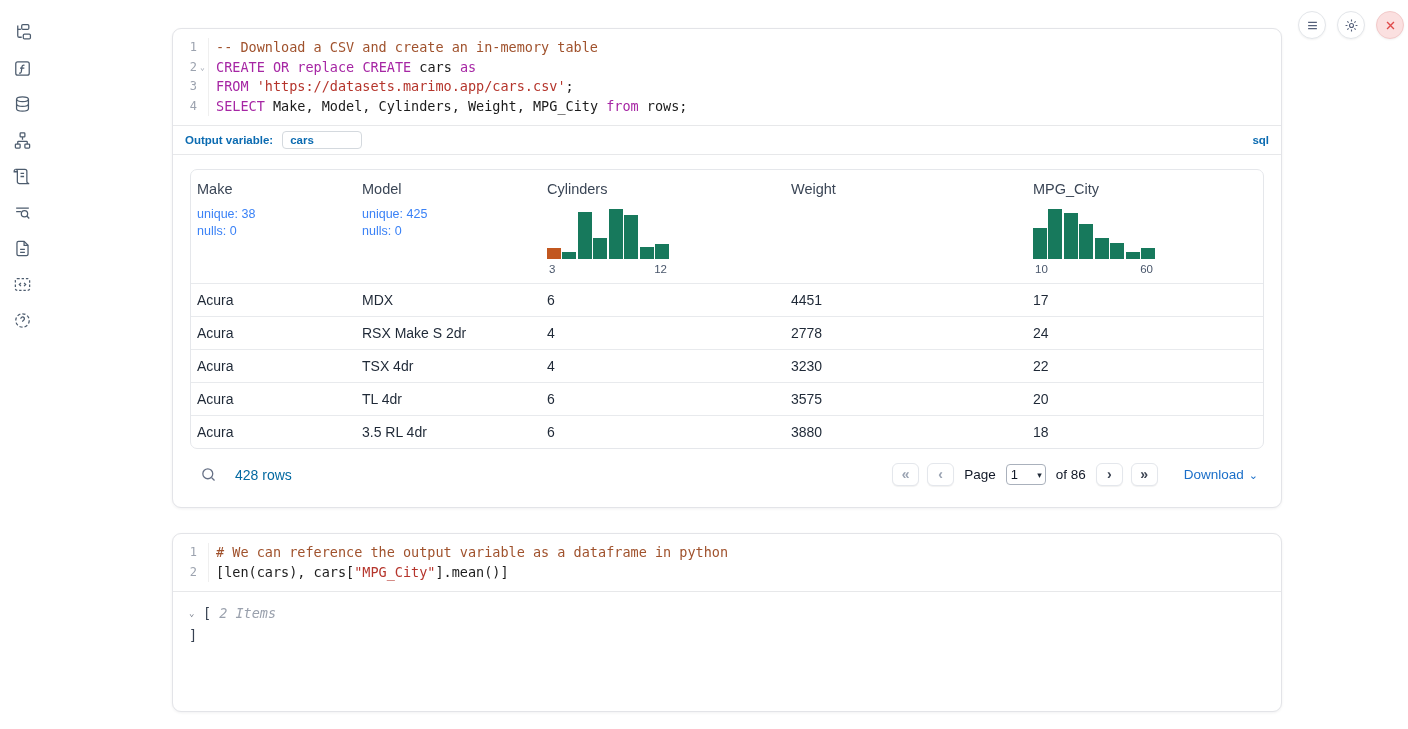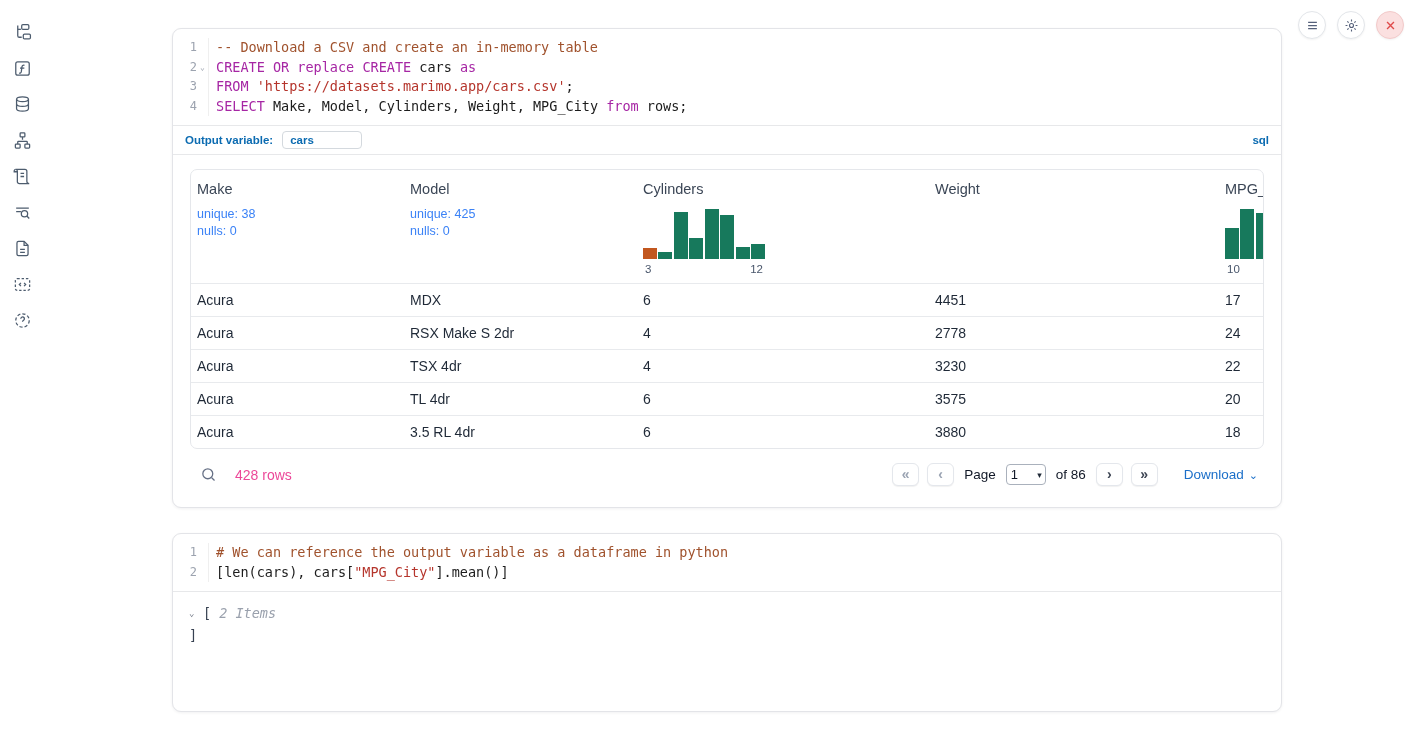--- a/index.html
+++ b/index.html
@@ -32,35 +32,35 @@
   .tok-s { color:#b5352c; }
   .tok-p { color:#1c1c1c; }
 
   .outvar-bar { height:29px; border-top:1px solid #e7e8ea; display:flex; align-items:center; padding:0 12px; font-size:11.5px; font-weight:bold; color:#0b6bb1; }
   .outvar-input { margin-left:9px; width:80px; height:18px; border:1px solid #d4d9de; border-radius:4px; font-family:"Liberation Sans",sans-serif; font-size:11.5px; font-weight:bold; color:#0b6bb1; padding:0 7px; outline:none; }
   .lang-badge { margin-left:auto; font-size:11.5px; font-weight:bold; color:#0b6bb1; }
 
   
   .output-wrap { border-top:1px solid #e7e8ea; padding:14px 17px 0 17px; }
   .dtable { border:1px solid #e5e7eb; border-radius:7px; overflow:hidden; }
-  .thead, .trow { display:grid; grid-template-columns:165px 185px 244px 242px 1fr;gap:48px; }
+  .thead, .trow { display:grid; grid-template-columns:165px 185px 244px 242px 1fr; }
   .th { padding:11px 4px 8px 6px; }
   .th-name { font-size:14.5px; color:#3b4656; }
   .th-stats { margin-top:9px; font-size:12.5px; color:#3b82f6; line-height:17px; }
   .hist { margin-top:10px; width:122px; }
   .hist-bars { display:flex; align-items:flex-end; gap:1.5px; height:52px; }
   .hist-bars span { flex:1; display:block; }
   .hist-labels { display:flex; justify-content:space-between; font-size:11.5px; color:#49566b; margin-top:4px; padding:0 2px; }
   .trow { height:33px; align-items:center; border-top:1px solid #e8eaed; font-size:14px; color:#1f2937; cursor:pointer; }
   .trow > div { padding-left:6px; }
 
   .tfooter { display:flex; align-items:center; padding:14px 6px 0 10px; }
   .search-btn { width:18px; height:18px; color:#667085; cursor:pointer; }
   .search-btn svg { width:17px; height:17px; }
-  .rowcount { margin-left:17px; font-size:14px; color:#ec4899; }
+  .rowcount { margin-left:17px; font-size:14px; color:#0369a1; }
   .pager { margin-left:auto; display:flex; align-items:center; gap:8px; }
   .pbtn { width:27px; height:23px; border:1px solid #e4e7ec; border-radius:6px; background:#fff; box-shadow:0 1px 1px rgba(0,0,0,.06); display:flex; align-items:center; justify-content:center; font-size:14px; font-weight:bold; cursor:pointer; padding-bottom:2px; }
   .pbtn.disabled { color:#9aa3b2; }
   .pbtn.enabled { color:#3d4553; }
   .page-label, .page-total { font-size:13.5px; color:#111827; margin:0 2px; }
   .sel-wrap { position:relative; display:inline-flex; align-items:center; }
   .page-select { appearance:none; -webkit-appearance:none; width:40px; height:21px; border:1px solid #aab1bc; border-radius:4px; background:#fff; font-size:13px; color:#111827; padding:0 4px; outline:none; }
   .sel-caret { position:absolute; right:4px; font-size:9px; color:#1f2937; pointer-events:none; }
   .download { margin-left:18px; display:flex; align-items:center; gap:5px; color:#1b6fc9; font-size:13.5px; cursor:pointer; }
   .download .caret { font-size:11px; line-height:8px; }

